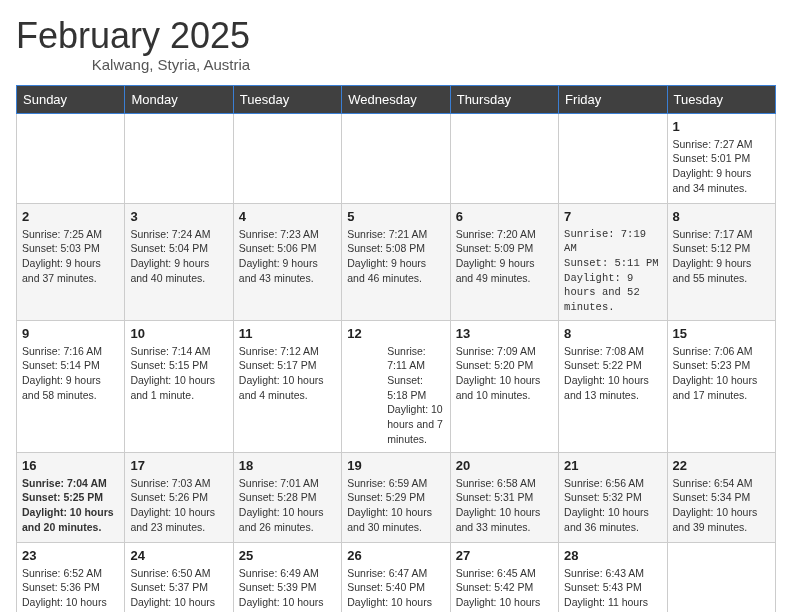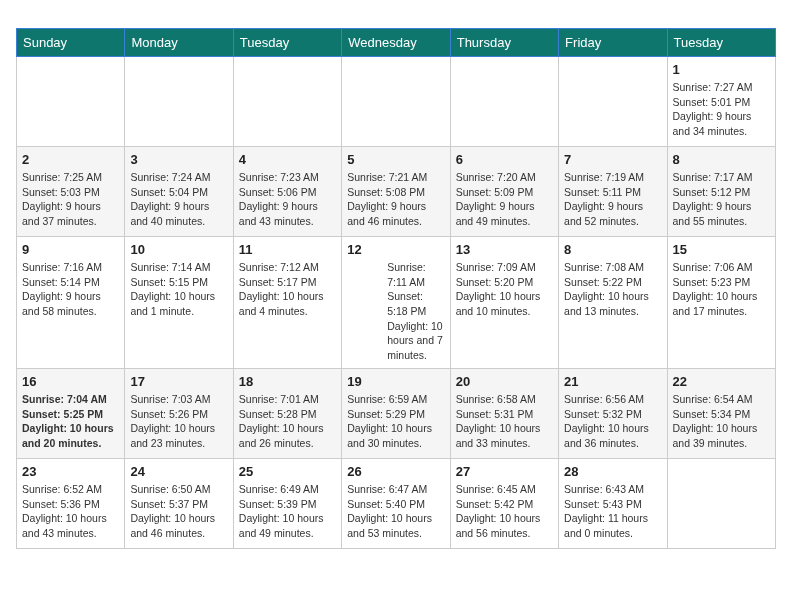--- a/index.html
+++ b/index.html
@@ -44,21 +44,21 @@
     .location {
       font-size: 15px;
       color: #555;
     }
     .calendar {
       width: 100%;
       border-collapse: collapse;
       font-size: 11px;
     }
     .calendar thead th {
-      background-color: #0f766e;
+      background-color: #404040;
       color: #fff;
       padding: 6px 6px;
       text-align: left;
       font-size: 13px;
       font-weight: normal;
       border: 1px solid #3a7fd5;
     }
     .calendar tbody td {
       border: 1px solid #ccc;
       vertical-align: top;
@@ -82,20 +82,24 @@
       line-height: 1.4;
     }
     .empty {
       background: #fff !important;
     }
   </style>
 </head>
 <body>
 
 <div class="header">
+  <div class="title-block">
+    <div class="month-title">February 2025</div>
+    <div class="location">Kalwang, Styria, Austria</div>
+  </div>
 </div>
 
 <table class="calendar">
   <thead>
     <tr id="weekday-header">
     <th>Sunday</th>
         <th>Monday</th>
         <th>Tuesday</th>
         <th>Wednesday</th>
         <th>Thursday</th>
@@ -144,21 +148,21 @@
 Daylight: 9 hours and 46 minutes.</div>
         </td>
         <td>
           <div class="day-number">6</div>
           <div class="day-info" style="white-space: pre-line;">Sunrise: 7:20 AM
 Sunset: 5:09 PM
 Daylight: 9 hours and 49 minutes.</div>
         </td>
         <td>
           <div class="day-number">7</div>
-          <div class="day-info" style="white-space: pre-line;">Sunrise: 7:19 AM
+          <div class="day-info" style="white-space: pre-line; font-family: Liberation Mono, monospace;">Sunrise: 7:19 AM
 Sunset: 5:11 PM
 Daylight: 9 hours and 52 minutes.</div>
         </td>
         <td>
           <div class="day-number">8</div>
           <div class="day-info" style="white-space: pre-line;">Sunrise: 7:17 AM
 Sunset: 5:12 PM
 Daylight: 9 hours and 55 minutes.</div>
         </td>
       </tr>

